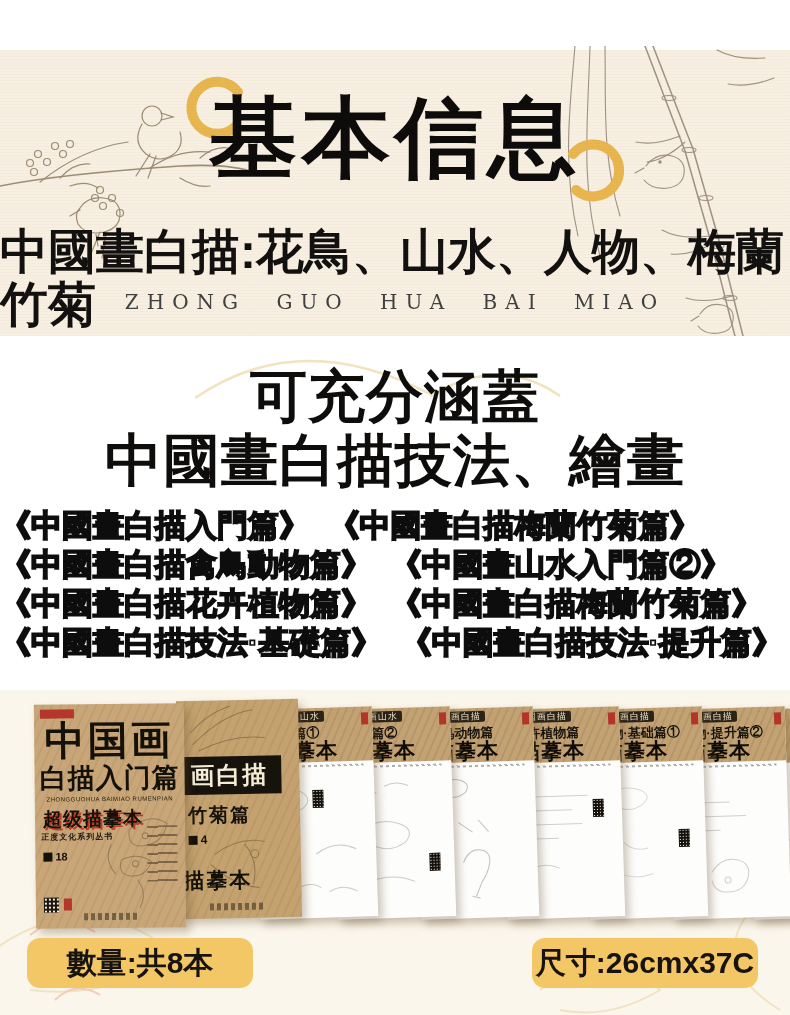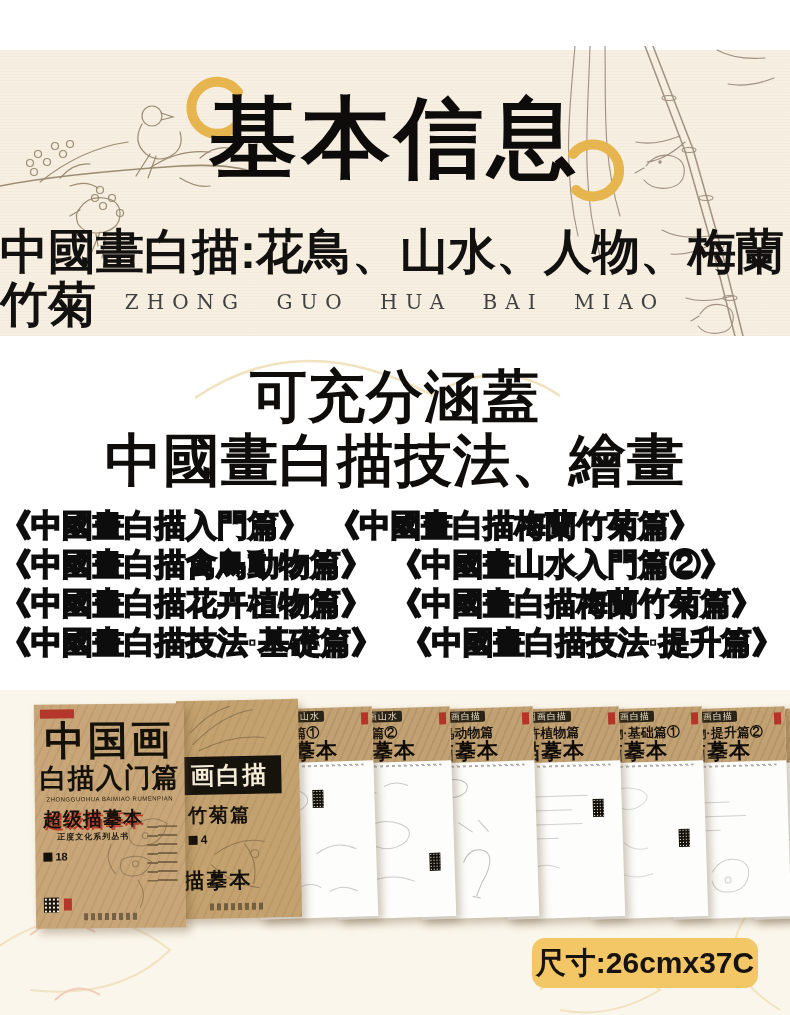--- a/index.html
+++ b/index.html
@@ -48,21 +48,21 @@
   .b1{left:10px;top:12px;width:150px;height:224px;z-index:10;transform:rotate(-.6deg);}
   .b1-tag{position:absolute;left:6px;top:5px;width:34px;height:9px;background:#B5362B;}
   .b1-t1{position:absolute;left:0;right:0;top:16px;text-align:center;font-size:40px;line-height:1;
     font-weight:900;color:#141109;letter-spacing:3px;font-family:"DejaVu Serif","Liberation Serif",serif;}
   .b1-t2{position:absolute;left:0;right:0;top:60px;text-align:center;font-size:27px;line-height:1;
     font-weight:900;color:#141109;letter-spacing:1px;font-family:"DejaVu Serif","Liberation Serif",serif;}
   .b1-py{position:absolute;left:0;right:0;top:92px;text-align:center;font-size:6px;
     letter-spacing:.5px;color:#2A2214;}
   .b1-banner{position:absolute;left:8px;top:102px;font-size:19px;font-weight:900;color:#141109;
     letter-spacing:1px;text-shadow:2px 2px 0 #C13A26;}
-  .b1-series{position:absolute;left:22px;top:127px;font-size:8px;font-weight:700;color:#1E1812;letter-spacing:1px;}
+  .b1-series{position:absolute;left:6px;top:127px;font-size:8px;font-weight:700;color:#1E1812;letter-spacing:1px;}
   .b1-badge{position:absolute;left:8px;top:146px;font-size:11px;font-weight:900;color:#141109;}
   .sq-icon{display:inline-block;width:9px;height:9px;background:#141109;margin-right:3px;vertical-align:-1px;}
   .b1-col{position:absolute;right:8px;top:122px;width:30px;height:56px;opacity:.6;
     background:repeating-linear-gradient(180deg,rgba(35,27,15,.75) 0 2px,transparent 2px 9px);}
   .b1-qr{position:absolute;left:8px;bottom:16px;width:15px;height:15px;background:#1A150D;
     background-image:radial-gradient(#F6EEDC 1px,transparent 1px);background-size:4px 4px;}
   .b1-seal{position:absolute;left:28px;bottom:18px;width:8px;height:12px;background:#B5362B;}
   .b1-pub{position:absolute;left:48px;bottom:8px;width:54px;height:7px;opacity:.6;
     background:repeating-linear-gradient(90deg,rgba(30,24,14,.8) 0 4px,transparent 4px 7px);}
 
@@ -381,15 +381,16 @@
 
       </div>
       <div class="wb-body">
         <svg width="118" height="156" viewBox="0 0 118 156" fill="none" stroke="#9a9a98" stroke-width="1" opacity=".4">
           <path d="M10 40 q12 8 26 4 M10 80 q14 -8 30 -2 M10 120 h30"></path>
         </svg>
       </div>
     </div>
   </div>
 
+  <div class="badge badge1">數量:共8本</div>
   <div class="badge badge3">尺寸:26cmx37C</div>
 
 </div>
 
 </body></html>

